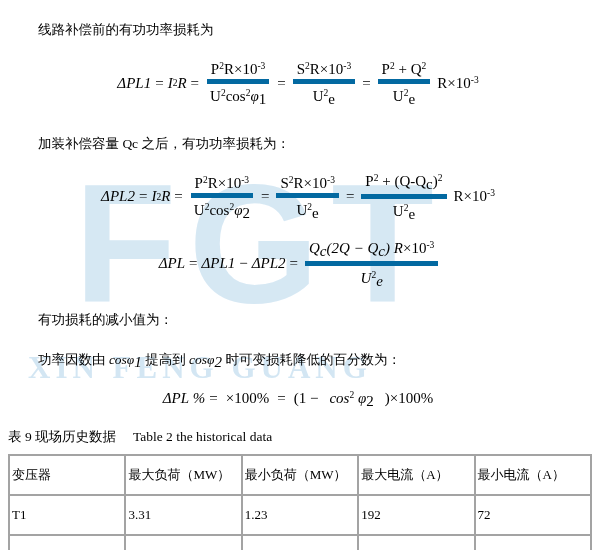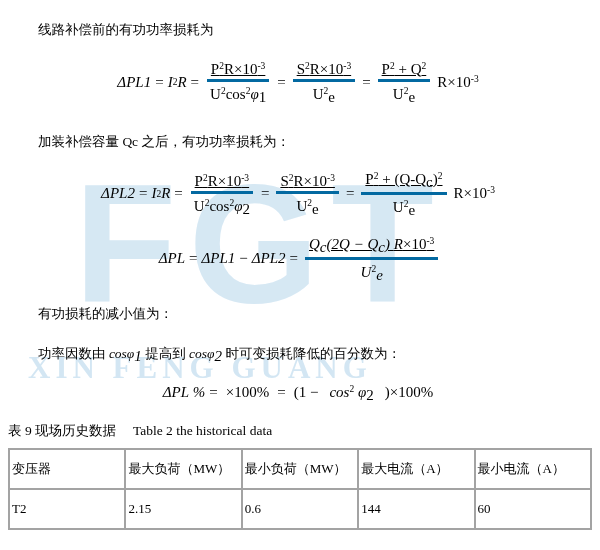--- a/index.html
+++ b/index.html
@@ -89,23 +89,22 @@
 
   .frac {
     display: inline-flex;
     flex-direction: column;
     align-items: center;
     vertical-align: middle;
     margin: 0 3px;
   }
   .frac .num {
     padding: 0 4px 1px 4px;
-    border-bottom: 3px solid #0369a1;
+    border-bottom: 5px solid #0369a1;
     line-height: 17px;
-    text-decoration: underline;
   }
   .frac .den {
     padding: 1px 4px 0 4px;
     line-height: 17px;
   }
   .op { margin: 0 4px; }
 
   
   .table-caption {
     font-size: 13.5px;
@@ -239,20 +238,27 @@
   <table class="data">
     <tbody>
         <tr class="head">
       <td>变压器</td>
       <td>最大负荷（MW）</td>
       <td>最小负荷（MW）</td>
       <td>最大电流（A）</td>
       <td>最小电流（A）</td>
     </tr>
     <tr>
+      <td>T1</td>
+      <td>3.31</td>
+      <td>1.23</td>
+      <td>192</td>
+      <td>72</td>
+    </tr>
+    <tr>
       <td>T2</td>
       <td>2.15</td>
       <td>0.6</td>
       <td>144</td>
       <td>60</td>
     </tr>
   </tbody>
     </table>
 
 </div>

